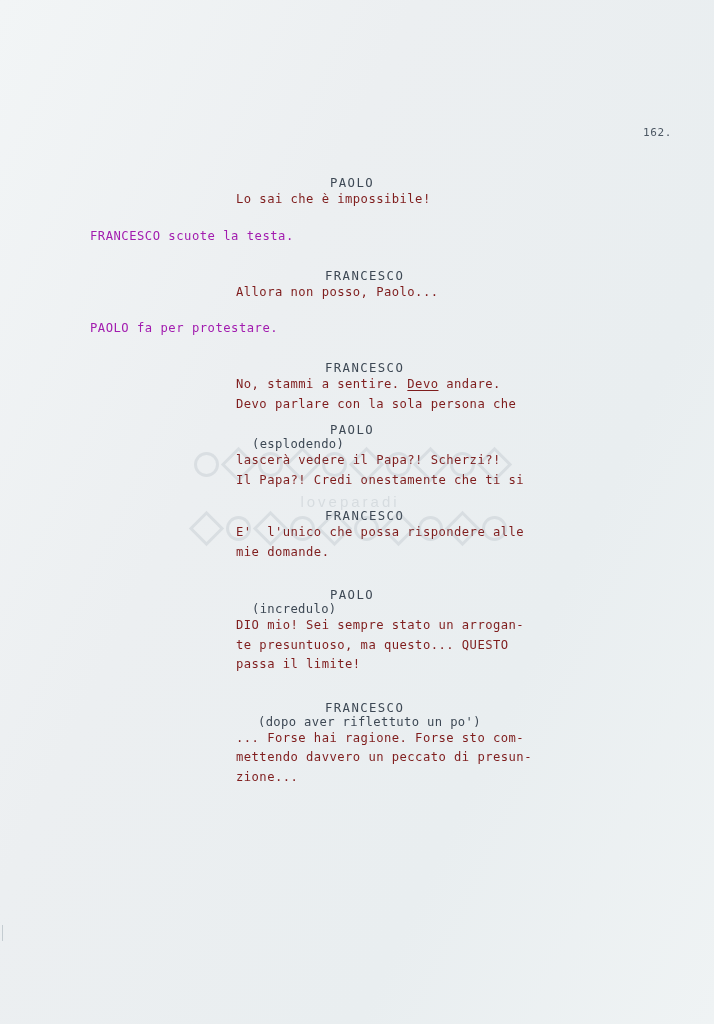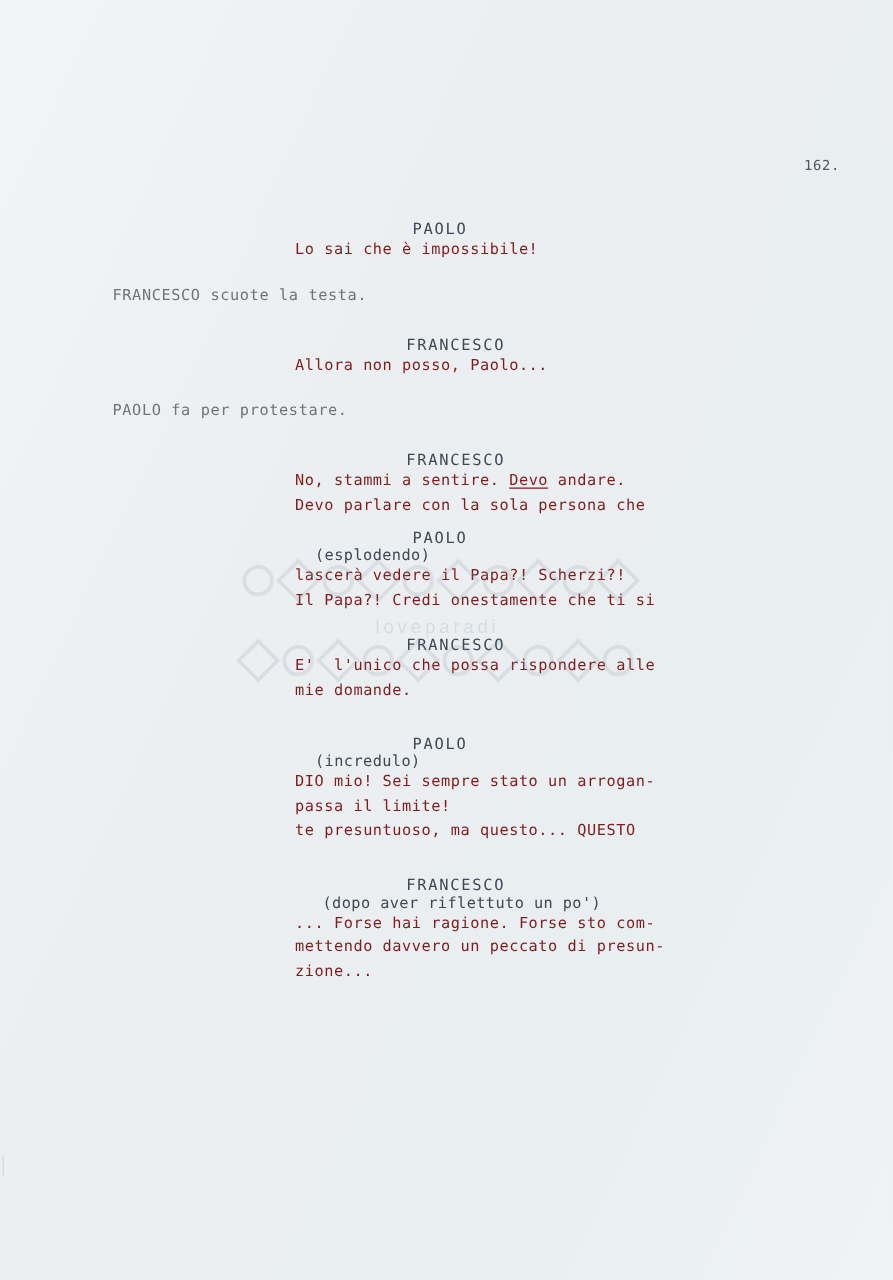--- a/index.html
+++ b/index.html
@@ -54,21 +54,21 @@
   }
   .paren {
     font-size: 12.2px;
     letter-spacing: 0.35px;
     color: #3d4854;
     white-space: pre;
   }
   .action {
     font-size: 12.2px;
     letter-spacing: 0.5px;
-    color: #737373;
+    color: #a21caf;
     white-space: pre;
   }
   .gap-s { height: 9px; }
   .gap-m { height: 19px; }
   .gap-l { height: 26px; }
   u.dev { text-underline-offset: 2px; }
 
   
   .watermark {
     position: absolute;
@@ -173,22 +173,22 @@
     <div class="line" style="margin-left:236px">E'  l'unico che possa rispondere alle</div>
     <div class="line" style="margin-left:236px">mie domande.</div>
   </div>
 
   <div class="gap-l"></div>
 
   <div class="blk">
     <div class="char" style="margin-left:330px">PAOLO</div>
     <div class="paren" style="margin-left:252px">(incredulo)</div>
     <div class="line" style="margin-left:236px">DIO mio! Sei sempre stato un arrogan-</div>
+    <div class="line" style="margin-left:236px">te presuntuoso, ma questo... QUESTO</div>
     <div class="line" style="margin-left:236px">passa il limite!</div>
-    <div class="line" style="margin-left:236px">te presuntuoso, ma questo... QUESTO</div>
   </div>
 
   <div class="gap-l"></div>
 
   <div class="blk">
     <div class="char" style="margin-left:325px">FRANCESCO</div>
     <div class="paren" style="margin-left:258px">(dopo aver riflettuto un po')</div>
     <div class="line" style="margin-left:236px">... Forse hai ragione. Forse sto com-</div>
     <div class="line" style="margin-left:236px">mettendo davvero un peccato di presun-</div>
     <div class="line" style="margin-left:236px">zione...</div>

